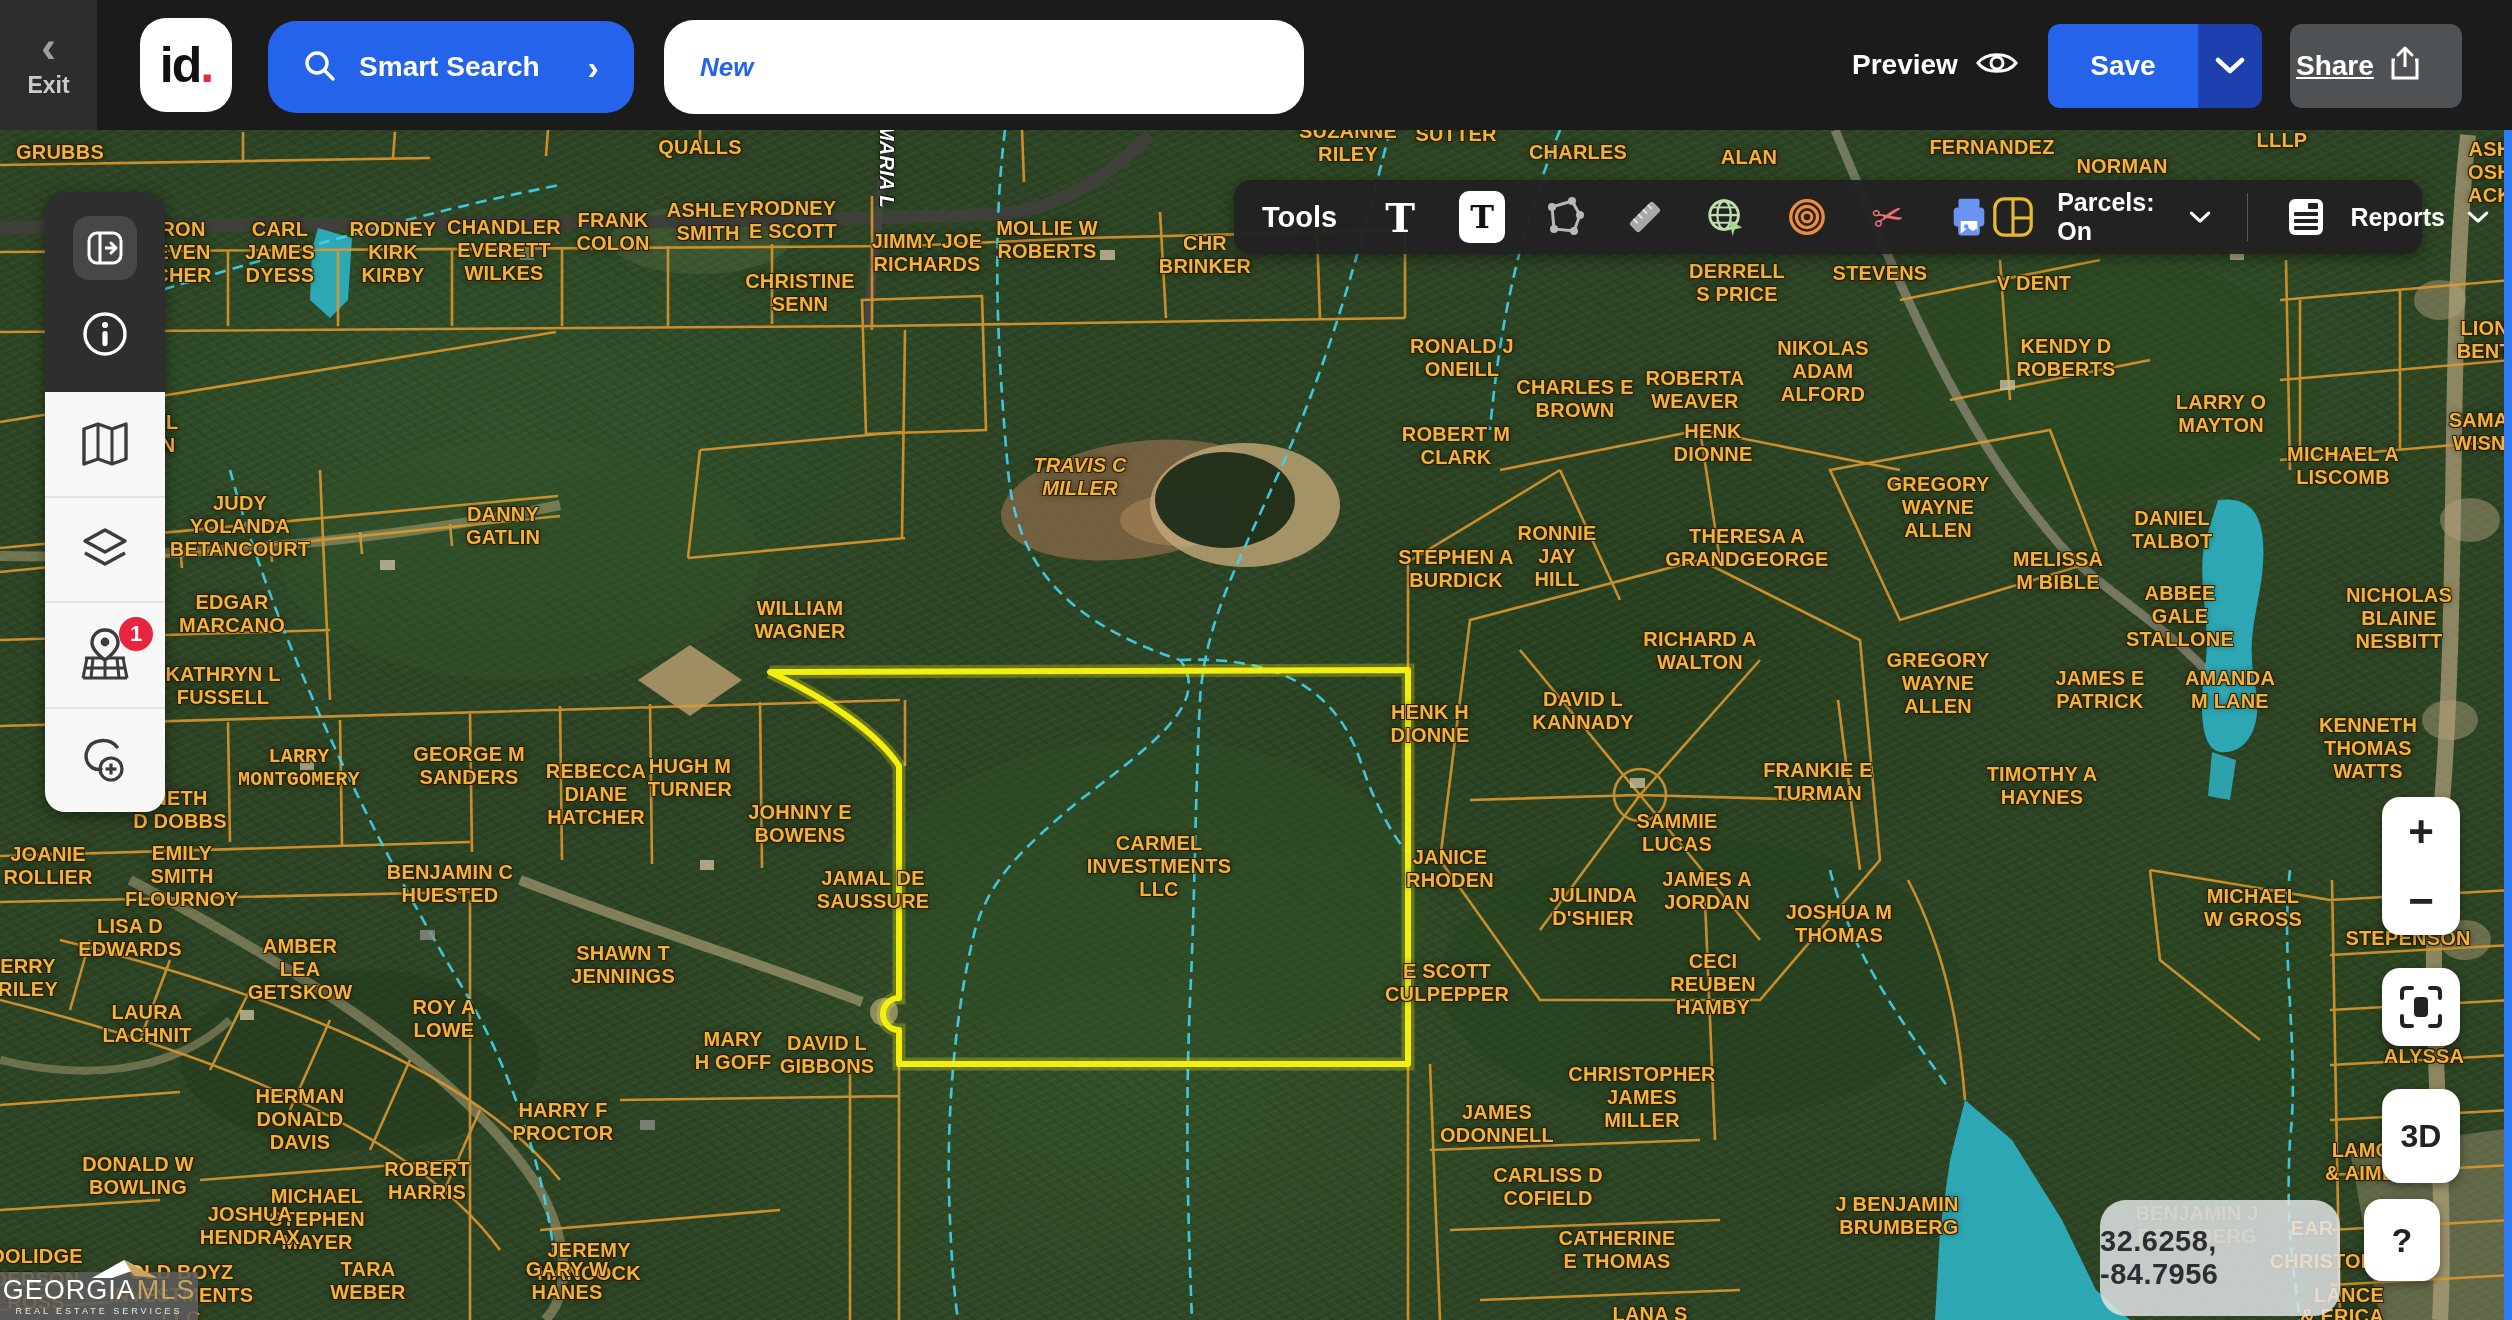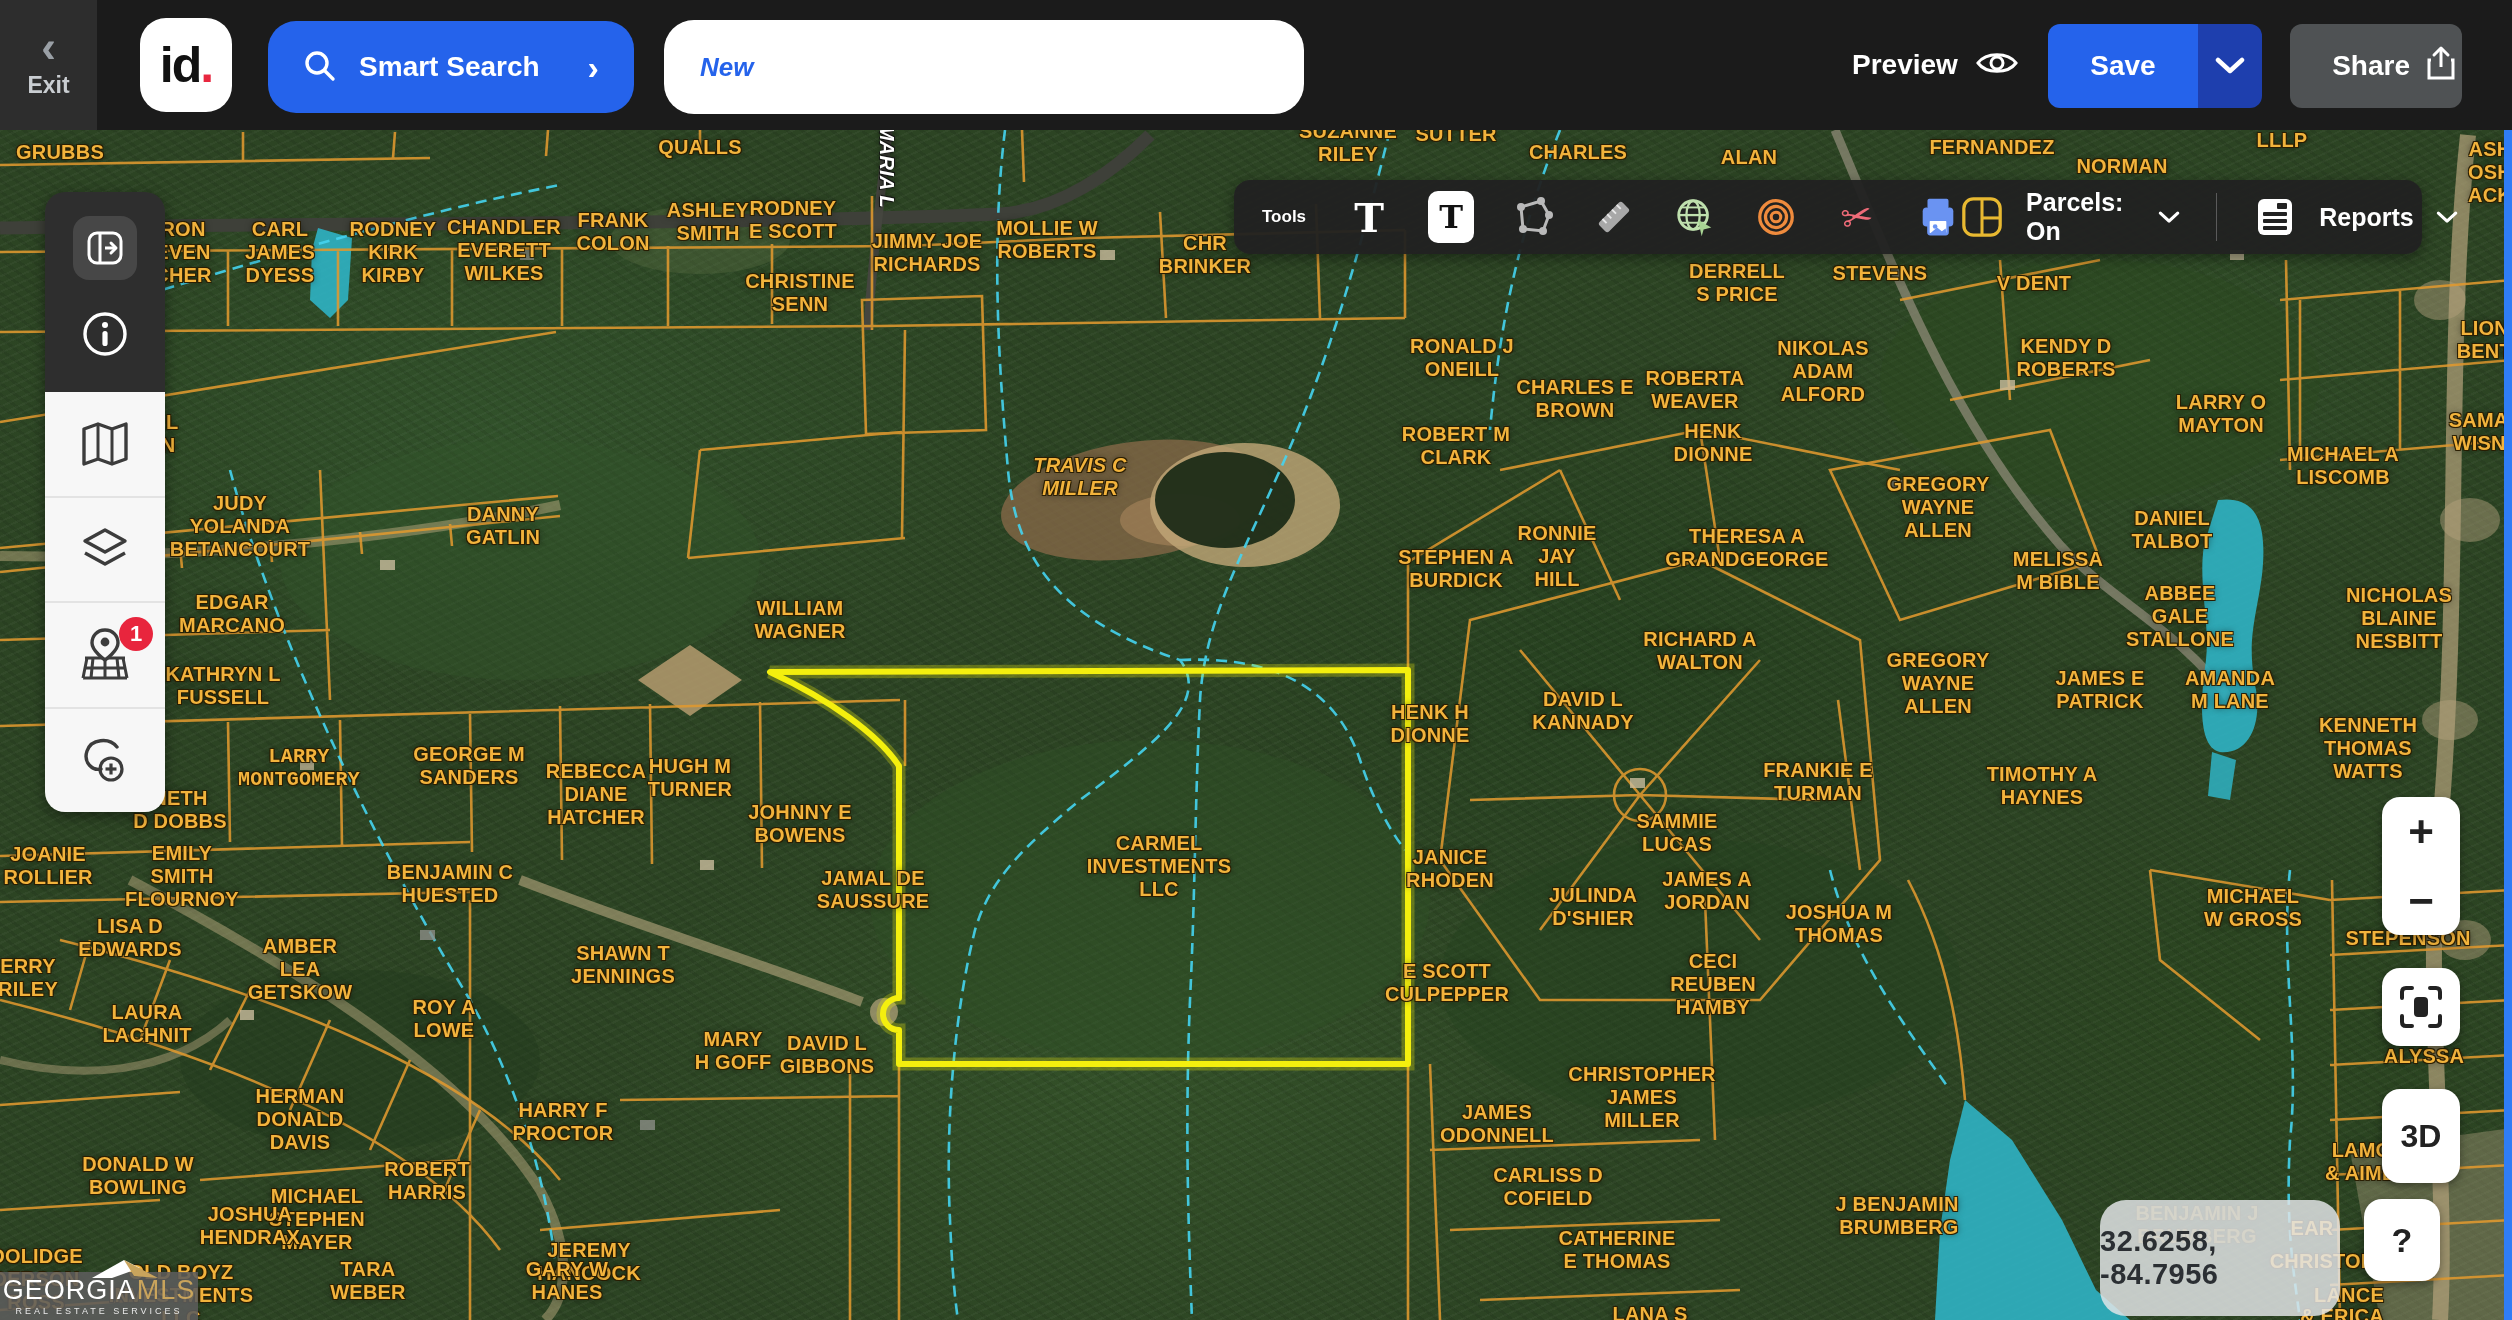--- a/index.html
+++ b/index.html
@@ -21,21 +21,21 @@
     display:flex;align-items:center;padding-left:36px;box-sizing:border-box;gap:12px;}
   .searchbox .new{color:#2563eb;font-size:26px;font-weight:800;font-style:italic;}
   .searchbox input{border:none;outline:none;flex:1;font-size:26px;color:#374151;font-family:"Liberation Sans",sans-serif;background:transparent;padding-right:20px;}
   .searchbox input::placeholder{color:#6b7280;}
   .preview{position:absolute;left:1852px;top:40px;height:50px;display:flex;align-items:center;gap:18px;color:#fff;cursor:pointer;}
   .preview .pv-label{font-size:28px;font-weight:700;}
   .save-group{position:absolute;left:2048px;top:24px;height:84px;display:flex;}
   .save-main{width:150px;border:none;background:#2563eb;color:#fff;font-size:28px;font-weight:700;border-radius:12px 0 0 12px;cursor:pointer;font-family:"Liberation Sans",sans-serif;}
   .save-chev{width:64px;border:none;background:#1e3fae;color:#fff;border-radius:0 12px 12px 0;cursor:pointer;display:flex;align-items:center;justify-content:center;}
   .share-btn{position:absolute;left:2290px;top:24px;width:172px;height:84px;border:none;background:#4f5254;border-radius:12px;
-    color:#fff;display:flex;align-items:center;justify-content:flex-end;gap:16px;font-size:28px;font-weight:700;cursor:pointer;font-family:"Liberation Sans",sans-serif;}
+    color:#fff;display:flex;align-items:center;justify-content:flex-start;gap:16px;font-size:28px;font-weight:700;cursor:pointer;font-family:"Liberation Sans",sans-serif;text-decoration:underline;}
   
   .map{position:absolute;left:0;top:130px;width:2512px;height:1190px;overflow:hidden;cursor:grab;
     background-color:#2c4423;
     background-image:
       repeating-linear-gradient(37deg, rgba(0,0,0,.07) 0 3px, transparent 3px 9px),
       repeating-linear-gradient(-24deg, rgba(255,255,255,.03) 0 2px, transparent 2px 7px),
       radial-gradient(900px 500px at 20% 25%, #31512a, transparent 60%),
       radial-gradient(700px 450px at 65% 45%, #26411f, transparent 60%),
       radial-gradient(800px 500px at 45% 80%, #335028, transparent 65%),
       radial-gradient(600px 380px at 85% 20%, #2f4d27, transparent 60%),
@@ -44,21 +44,21 @@
   #map-labels{position:absolute;left:0;top:-130px;width:2512px;height:1320px;z-index:2;pointer-events:none;}
   .mlabel{position:absolute;transform:translate(-50%,-50%);color:#f2b33c;font-weight:700;font-size:20px;
     line-height:1.15;text-align:center;white-space:pre-line;letter-spacing:.2px;
     text-shadow:-1px -1px 0 rgba(42,30,2,.95),1px -1px 0 rgba(42,30,2,.95),-1px 1px 0 rgba(42,30,2,.95),1px 1px 0 rgba(42,30,2,.95),0 0 7px rgba(0,0,0,.65);}
   .mlabel.white{color:#fff;font-style:italic;text-shadow:-1px -1px 0 rgba(20,20,20,.9),1px 1px 0 rgba(20,20,20,.9),0 0 6px rgba(0,0,0,.8);}
   .mlabel.dim{opacity:.5;}
   
   .toolbar{position:absolute;left:1234px;top:50px;width:1188px;height:74px;background:rgba(33,33,33,.96);
     border-radius:16px;z-index:6;display:flex;align-items:center;padding:0 28px;box-sizing:border-box;box-shadow:0 4px 14px rgba(0,0,0,.4);}
   .tb-left{display:flex;align-items:center;gap:37px;}
-  .tb-label{color:#fff;font-size:17px;font-weight:700;margin-right:4px;}
+  .tb-label{color:#fff;font-size:29px;font-weight:700;margin-right:4px;}
   .tb-ic{width:44px;height:48px;display:flex;align-items:center;justify-content:center;cursor:pointer;}
   .boxT{width:46px;height:52px;background:#fff;border-radius:10px;display:flex;align-items:center;justify-content:center;
     font-family:"DejaVu Serif",serif;font-weight:700;font-size:32px;color:#111;cursor:pointer;}
   .serifT{font-family:"DejaVu Serif",serif;font-weight:700;font-size:40px;color:#fff;}
   .tb-right{margin-left:auto;display:flex;align-items:center;gap:22px;}
   .tb-div{width:2px;height:48px;background:#5a5a5a;margin:0 14px;}
   .tb-text{color:#fff;font-size:25px;font-weight:700;}
   .scissors{font-size:38px;color:#ee6b78;transform:rotate(-12deg);}
   
   .sidebar{position:absolute;left:45px;top:62px;width:120px;height:620px;z-index:6;border-radius:20px;overflow:hidden;box-shadow:0 4px 14px rgba(0,0,0,.45);}

